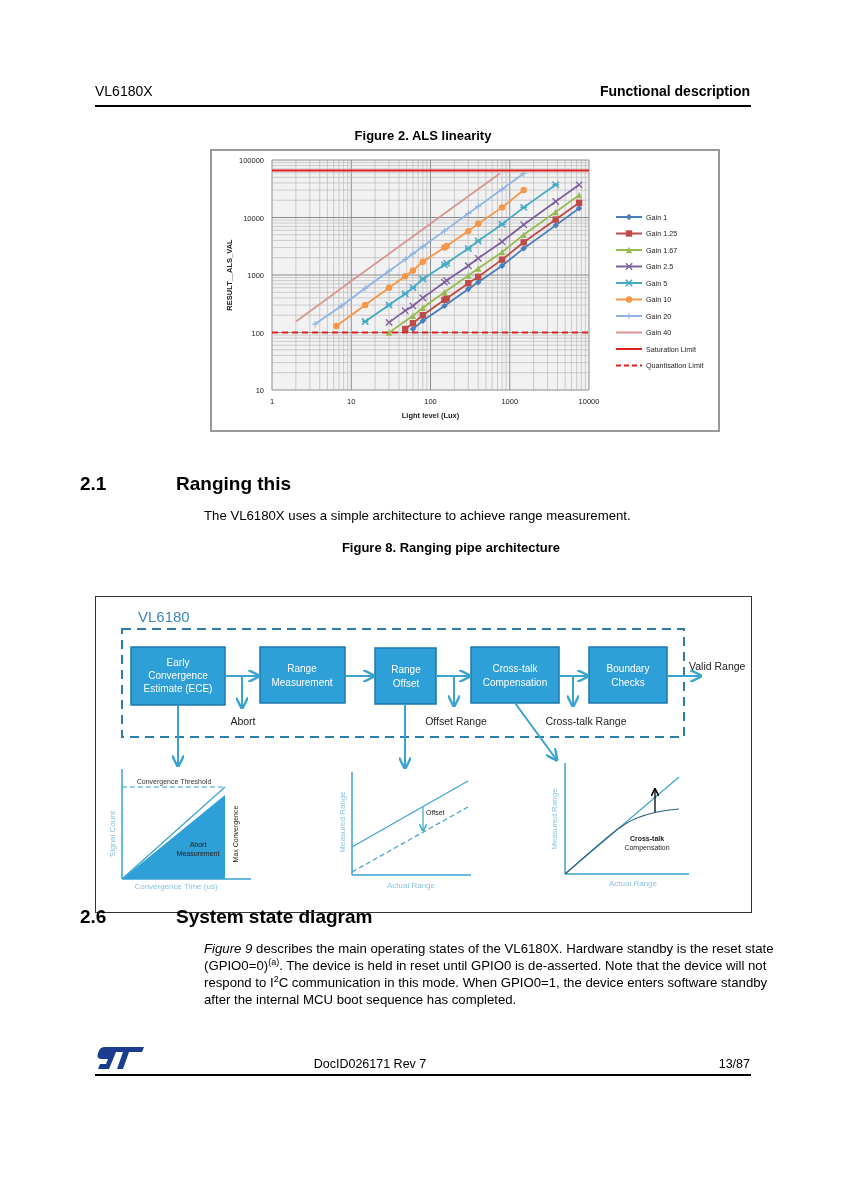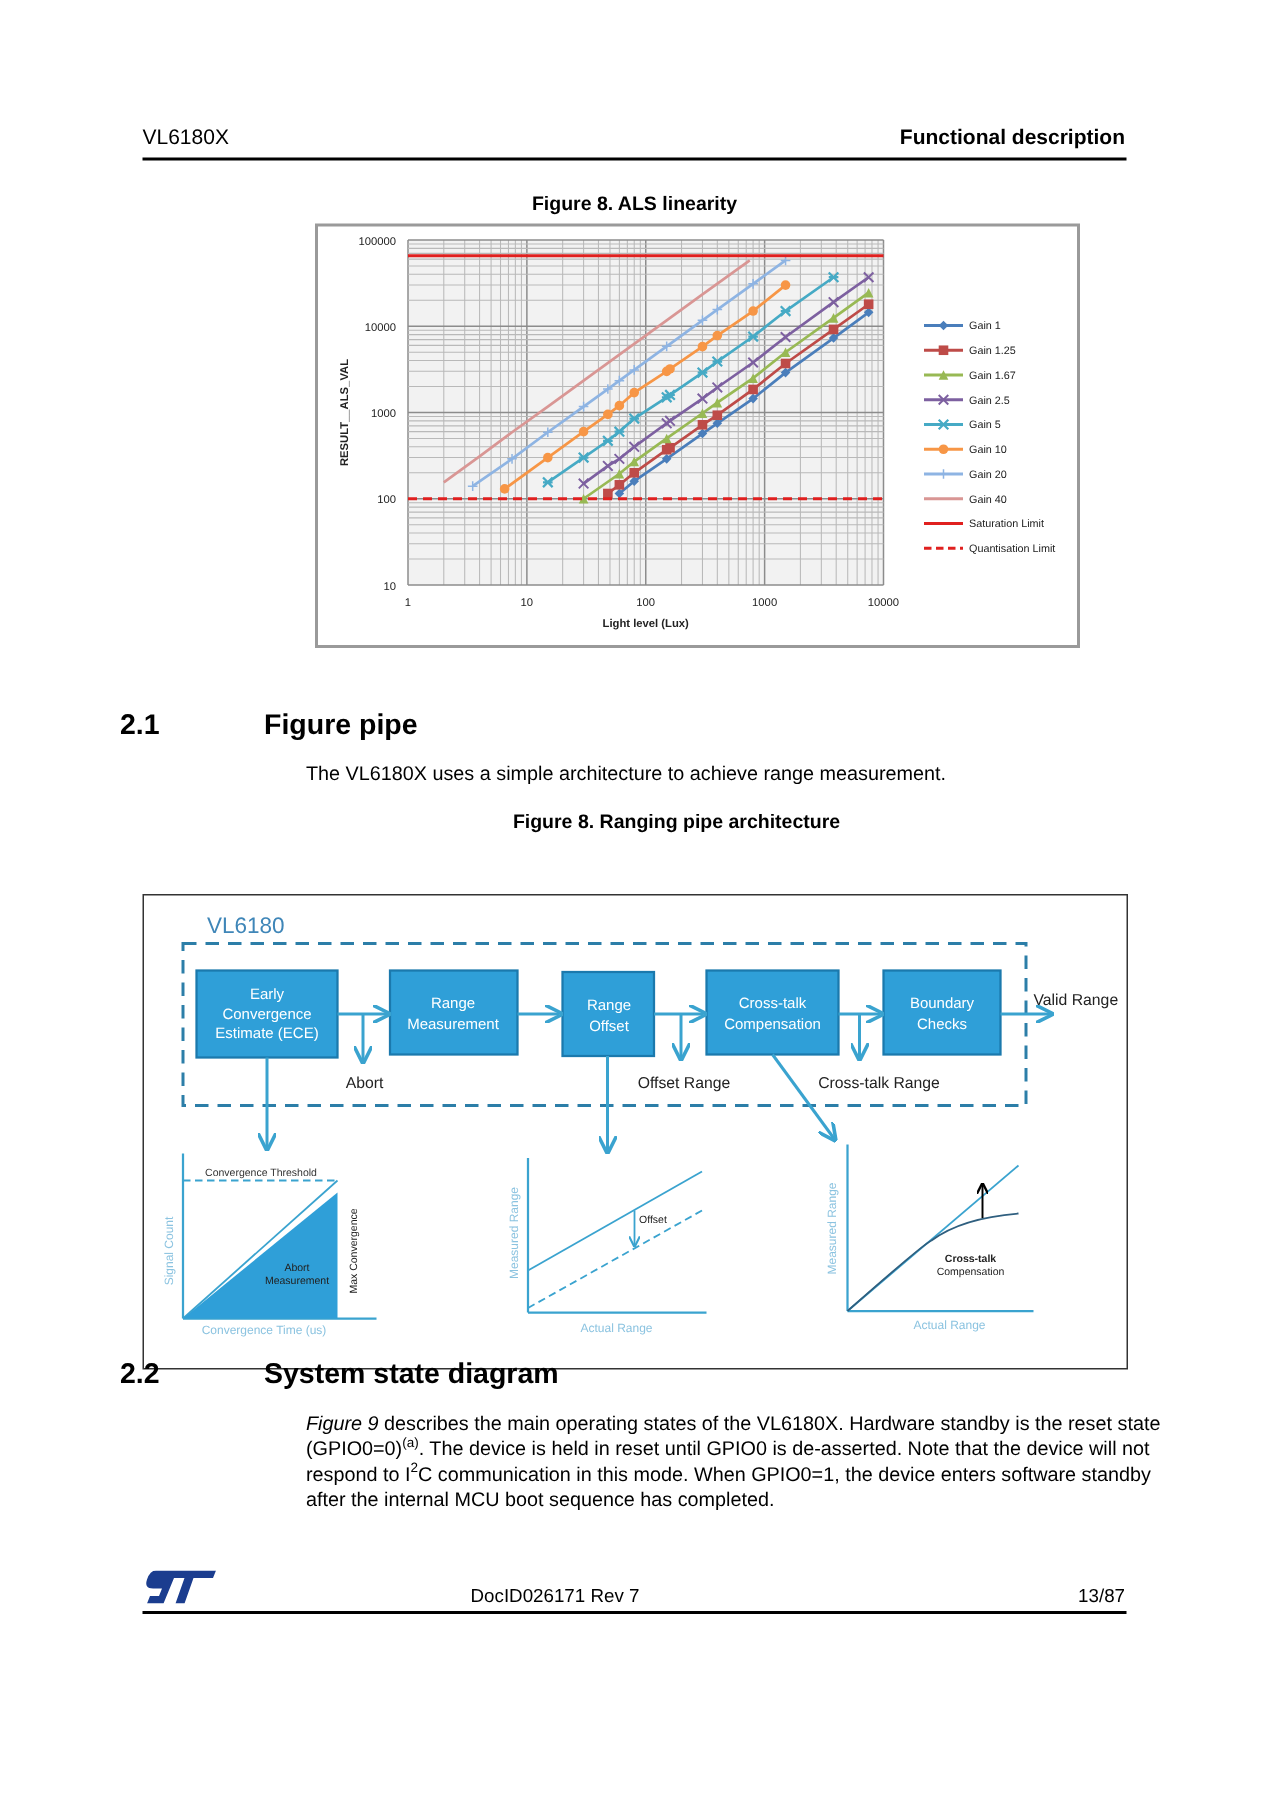--- a/index.html
+++ b/index.html
@@ -21,21 +21,21 @@
   .footer-page { right:96px; top:1057px; font-size:12.5px; }
   svg text { font-family:"Liberation Sans", sans-serif; }
 </style>
 </head>
 <body>
 
 <div class="abs hdr-left">VL6180X</div>
 <div class="abs hdr-right">Functional description</div>
 <div class="abs hdr-rule"></div>
 
-<div class="abs fig-title" style="top:128px;">Figure 8. ALS linearity</div>
+<div class="abs fig-title" style="top:128px;">Figure 2. ALS linearity</div>
 <div class="abs chart-box">
   <svg id="als-chart" width="506" height="279">
       <rect x="60" y="9" width="317" height="230" fill="#f2f2f2"></rect>
       <line x1="60" y1="9" x2="60" y2="239" stroke="#8c8c8c" stroke-width="1"></line>
       <line x1="83.85662715637051" y1="9" x2="83.85662715637051" y2="239" stroke="#b9b9b9" stroke-width="0.7"></line>
       <line x1="97.81185943653324" y1="9" x2="97.81185943653324" y2="239" stroke="#b9b9b9" stroke-width="0.7"></line>
       <line x1="107.71325431274101" y1="9" x2="107.71325431274101" y2="239" stroke="#b9b9b9" stroke-width="0.7"></line>
       <line x1="115.39337284362949" y1="9" x2="115.39337284362949" y2="239" stroke="#b9b9b9" stroke-width="0.7"></line>
       <line x1="121.66848659290376" y1="9" x2="121.66848659290376" y2="239" stroke="#b9b9b9" stroke-width="0.7"></line>
       <line x1="126.97401967112985" y1="9" x2="126.97401967112985" y2="239" stroke="#b9b9b9" stroke-width="0.7"></line>
@@ -270,21 +270,21 @@
         <polyline points="60,181.5 377,181.5" fill="none" stroke="#e0201f" stroke-width="2" stroke-dasharray="6,4"></polyline>
       </g>
       <g>
         <line x1="404" y1="214.5" x2="430" y2="214.5" stroke="#e0201f" stroke-width="2" stroke-dasharray="5,3"></line>
         <text x="434" y="217" font-size="7.2" fill="#222">Quantisation Limit</text>
       </g>
     </svg>
 </div>
 
 <div class="abs sec-num" style="top:473px;">2.1</div>
-<div class="abs sec-title" style="top:473px;">Figure pipe</div>
+<div class="abs sec-title" style="top:473px;">Ranging this</div>
 <div class="abs para" style="top:507px;">The VL6180X uses a simple architecture to achieve range measurement.</div>
 <div class="abs fig-title" style="top:540px;margin-left:28px;">Figure 8. Ranging pipe architecture</div>
 
 <div class="abs diag-box">
   <svg width="655" height="315" viewBox="0 0 655 315">
     <defs>
       <marker id="arr" viewBox="0 0 10 10" refX="8" refY="5" markerWidth="6" markerHeight="6" orient="auto-start-reverse">
         <path d="M0,0 L10,5 L0,10" fill="none" stroke="#3aa3cf" stroke-width="2"></path>
       </marker>
       <marker id="arrk" viewBox="0 0 10 10" refX="8" refY="5" markerWidth="6" markerHeight="6" orient="auto-start-reverse">
@@ -373,21 +373,21 @@
       <path d="M469,277 Q520,232 525,230 Q545,215 583,212" fill="none" stroke="#2f5f7f" stroke-width="1.2"></path>
       <line x1="559" y1="215" x2="559" y2="193" stroke="#000" stroke-width="1.3" marker-end="url(#arrk)"></line>
       <text x="551" y="244" font-size="7" fill="#222" text-anchor="middle" font-weight="bold">Cross-talk</text>
       <text x="551" y="253" font-size="7" fill="#222" text-anchor="middle">Compensation</text>
       <text x="461" y="222" font-size="8" fill="#8bc3e0" text-anchor="middle" transform="rotate(-90 461 222)">Measured Range</text>
       <text x="537" y="289" font-size="8" fill="#8bc3e0" text-anchor="middle">Actual Range</text>
     </g>
   </svg>
 </div>
 
-<div class="abs sec-num" style="top:906px;">2.2</div>
+<div class="abs sec-num" style="top:906px;">2.6</div>
 <div class="abs sec-title" style="top:906px;">System state diagram</div>
 <div class="abs para" style="top:940px;"><span class="link">Figure 9</span><span> describes the main operating states of the VL6180X. Hardware standby is the reset state (GPIO0=0)</span><sup>(a)</sup><span>. The device is held in reset until GPIO0 is de-asserted. Note that the device will not respond to I</span><sup>2</sup><span>C communication in this mode. When GPIO0=1, the device enters software standby after the internal MCU boot sequence has completed.</span></div>
 
 <svg class="abs" style="left:96px; top:1047px;" width="48" height="22" viewBox="0 0 48 22">
   <path d="M8,0 H48 L46,5 H33 L27,22 H21 L27,5 H20 L13,22 H2 L4,17 H10 L12,12 H6 Q0,12 2,6 Q4,0 8,0 Z" fill="#1b3d8f"></path>
 </svg>
 <div class="abs footer-doc">DocID026171 Rev 7</div>
 <div class="abs footer-page">13/87</div>
 <div class="abs footer-rule"></div>
 

